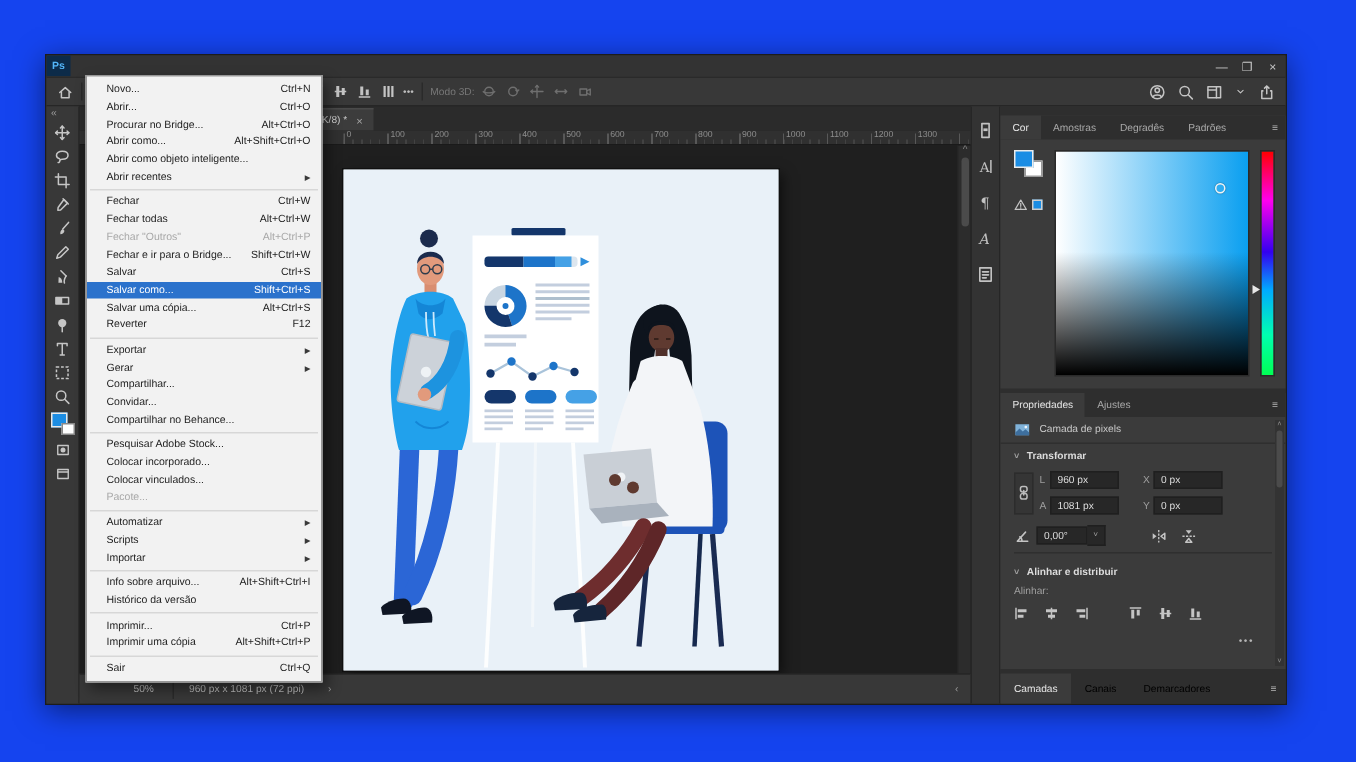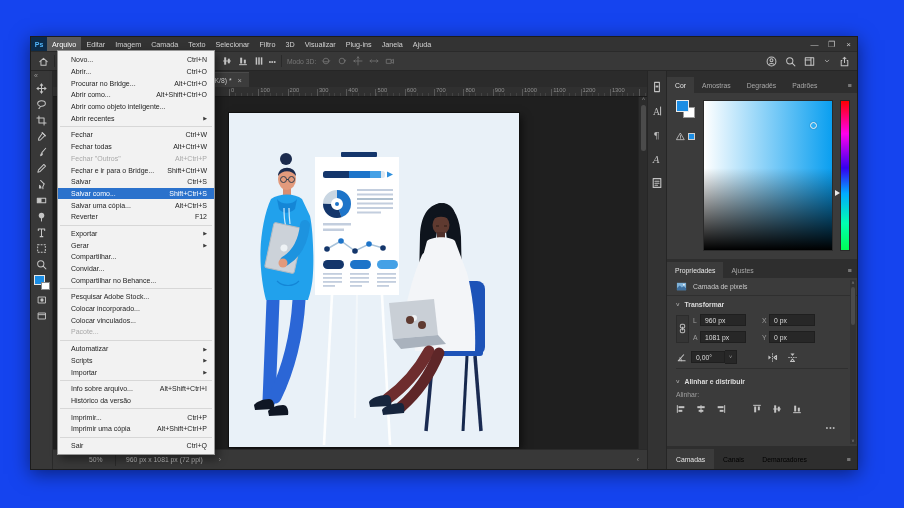--- a/index.html
+++ b/index.html
@@ -147,34 +147,20 @@
   .fm-item.highlighted .fm-right { color:#ffffff; }
   .fm-sep { height:1px; background:#d7d7d7; margin:2px 2px; }
 </style>
 </head>
 <body>
 
 <div class="ps-window">
 
   <div class="titlebar">
     <div class="ps-logo">Ps</div>
-    <div class="menubar" id="menubar">
-        <div class="menu-item active">Arquivo</div>
-        <div class="menu-item">Editar</div>
-        <div class="menu-item">Imagem</div>
-        <div class="menu-item">Camada</div>
-        <div class="menu-item">Texto</div>
-        <div class="menu-item">Selecionar</div>
-        <div class="menu-item">Filtro</div>
-        <div class="menu-item">3D</div>
-        <div class="menu-item">Visualizar</div>
-        <div class="menu-item">Plug-ins</div>
-        <div class="menu-item">Janela</div>
-        <div class="menu-item">Ajuda</div>
-      </div>
     <div class="window-controls">
       <span>—</span>
       <span>❐</span>
       <span>×</span>
     </div>
   </div>
 
   <div class="optionsbar">
     <span class="icon">
         <svg viewBox="0 0 12 12" width="11" height="11" xmlns="http://www.w3.org/2000/svg">

